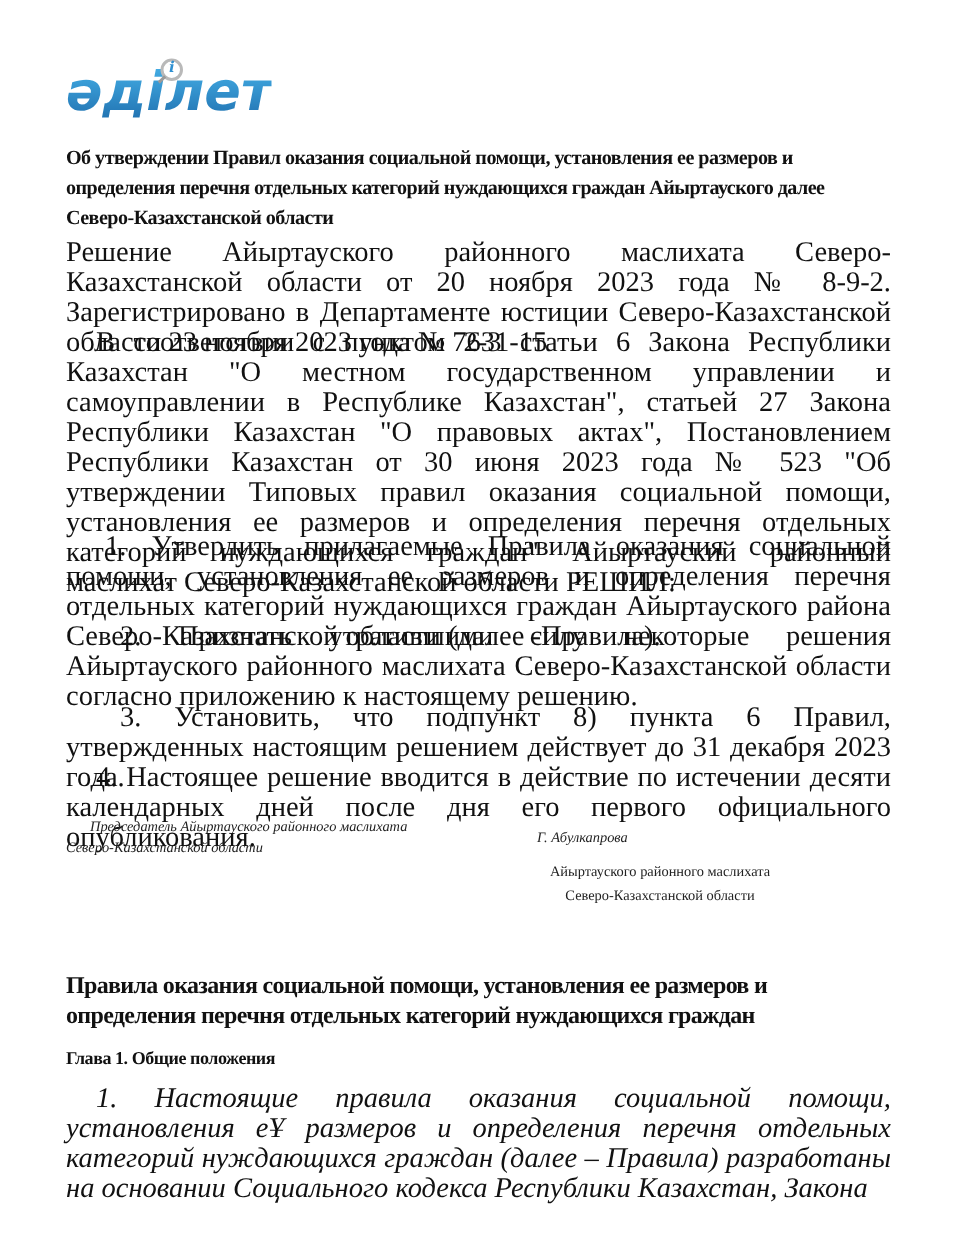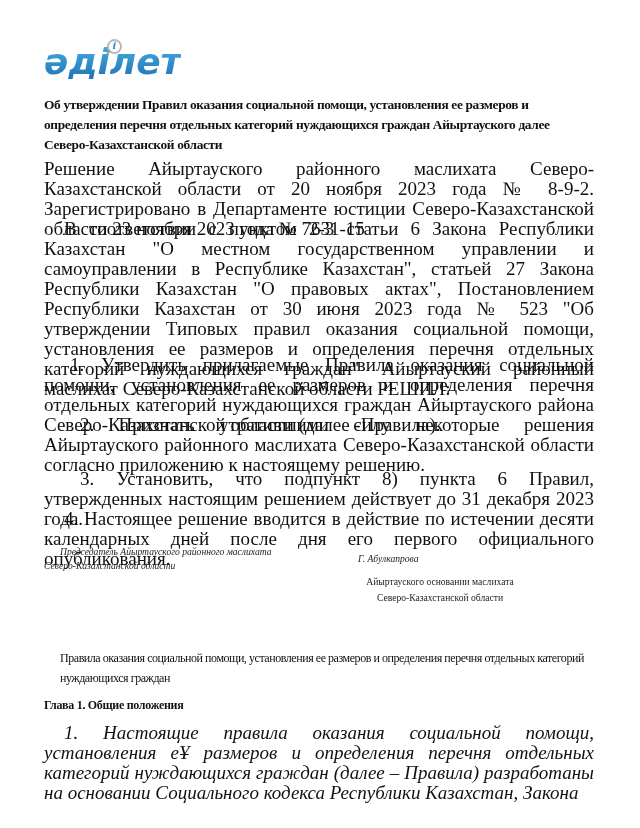--- a/index.html
+++ b/index.html
@@ -110,25 +110,25 @@
     left: 340px;
     top: 574px;
     width: 200px;
     text-align: center;
     font-size: 9.6px;
     line-height: 15.5px;
     color: #222;
   }
   .rules-title {
     position: absolute;
-    left: 60px;
+    left: 44px;
     top: 648px;
     width: 550px;
-    font-weight: normal;
-    font-size: 12px;
+    font-weight: bold;
+    font-size: 16px;
     line-height: 20px;
     letter-spacing: -0.45px;
   }
   .chapter {
     position: absolute;
     left: 44px;
     top: 695px;
     font-weight: bold;
     font-size: 12px;
     line-height: 20px;
@@ -160,21 +160,21 @@
 
 <div class="para indent1" style="top:509px;">4. Настоящее решение вводится в действие по истечении десяти календарных дней после дня его первого официального опубликования.</div>
 
 <div class="sig-left">
   <span class="l1">Председатель Айыртауского районного маслихата</span>
   <span>Северо-Казахстанской области</span>
 </div>
 <div class="sig-right">Г. Абулкапрова</div>
 
 <div class="approved">
-  <div>Айыртауского основании маслихата</div>
+  <div>Айыртауского районного маслихата</div>
   <div>Северо-Казахстанской области</div>
 </div>
 
 <div class="rules-title">Правила оказания социальной помощи, установления ее размеров и определения перечня отдельных категорий нуждающихся граждан</div>
 
 <div class="chapter">Глава 1. Общие положения</div>
 
 <div class="para indent1" style="top:723px;font-style:italic;">1. Настоящие правила оказания социальной помощи, установления еҰ размеров и определения перечня отдельных категорий нуждающихся граждан (далее – Правила) разработаны на основании Социального кодекса Республики Казахстан, Закона</div>
 
 </body></html>

